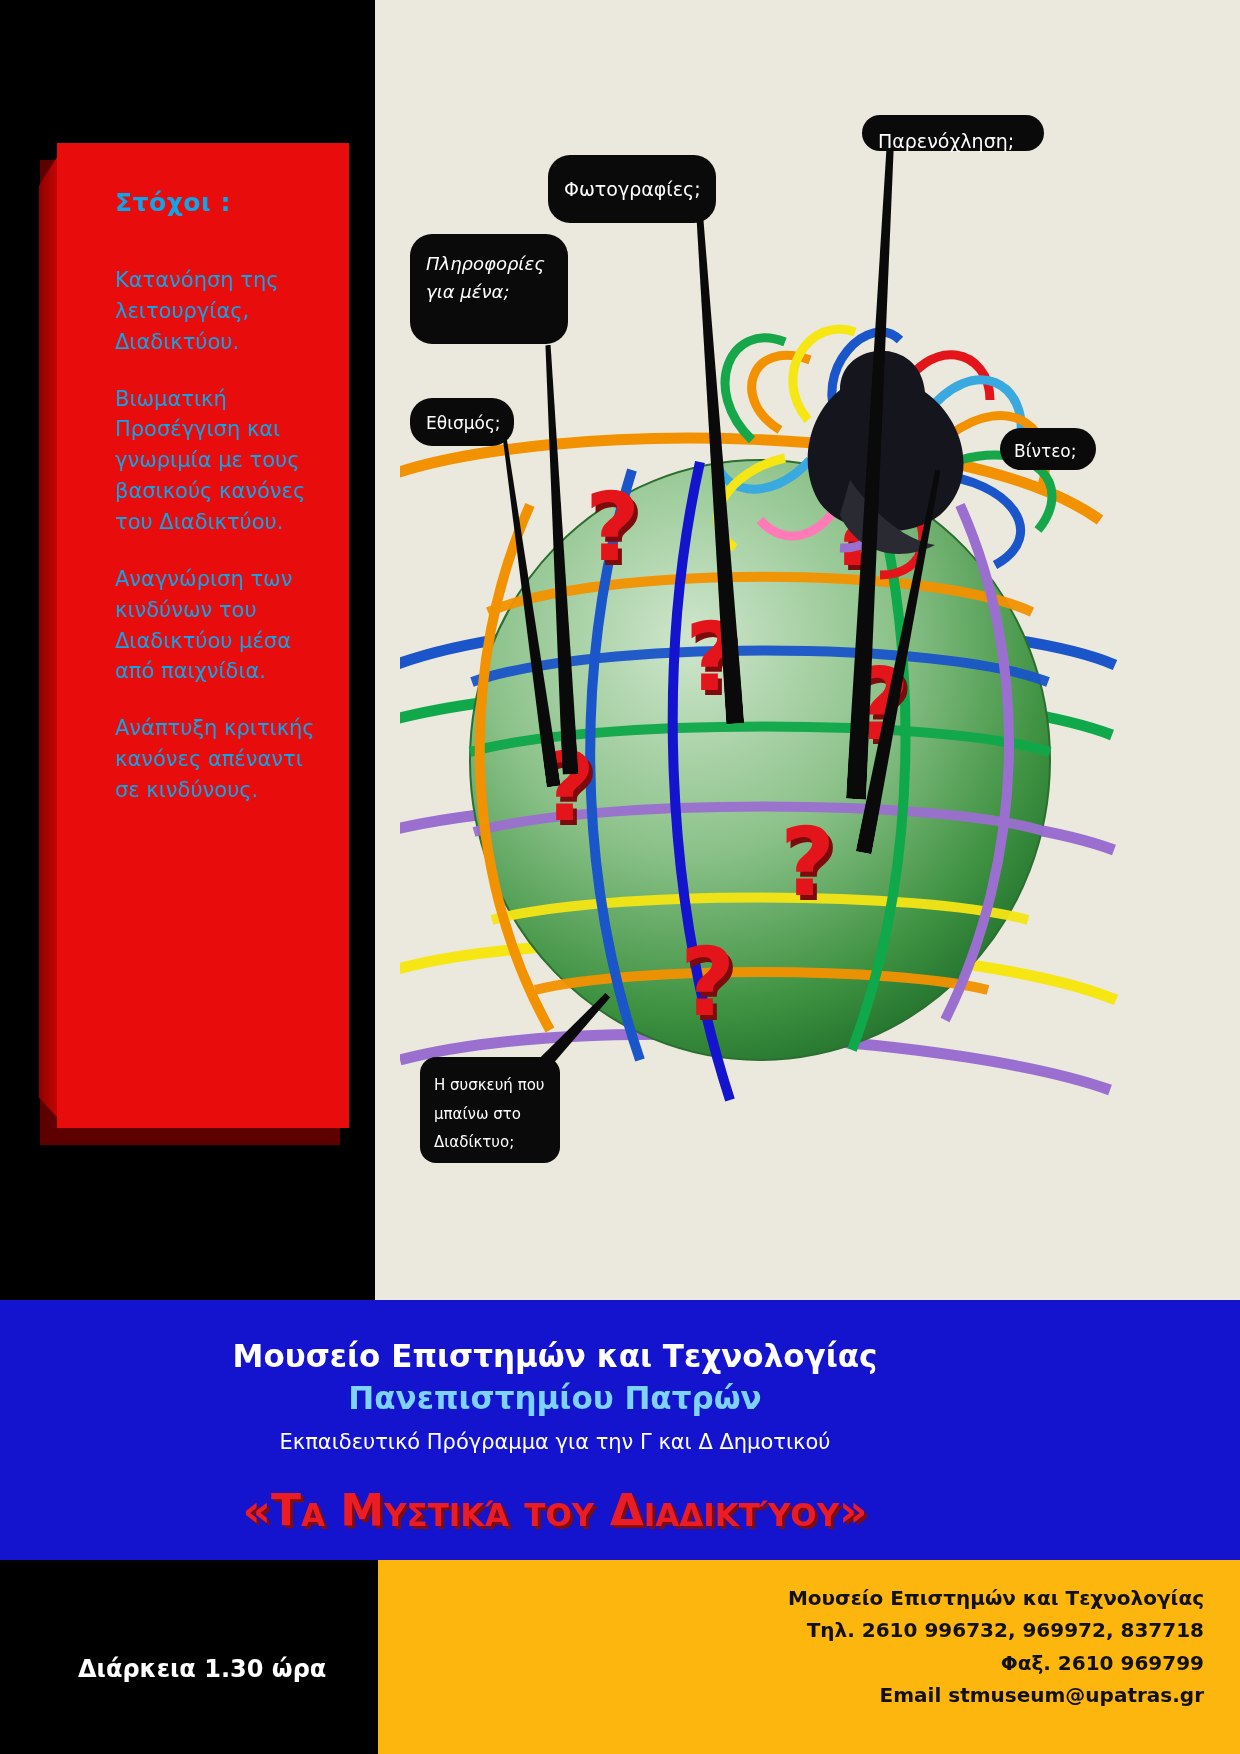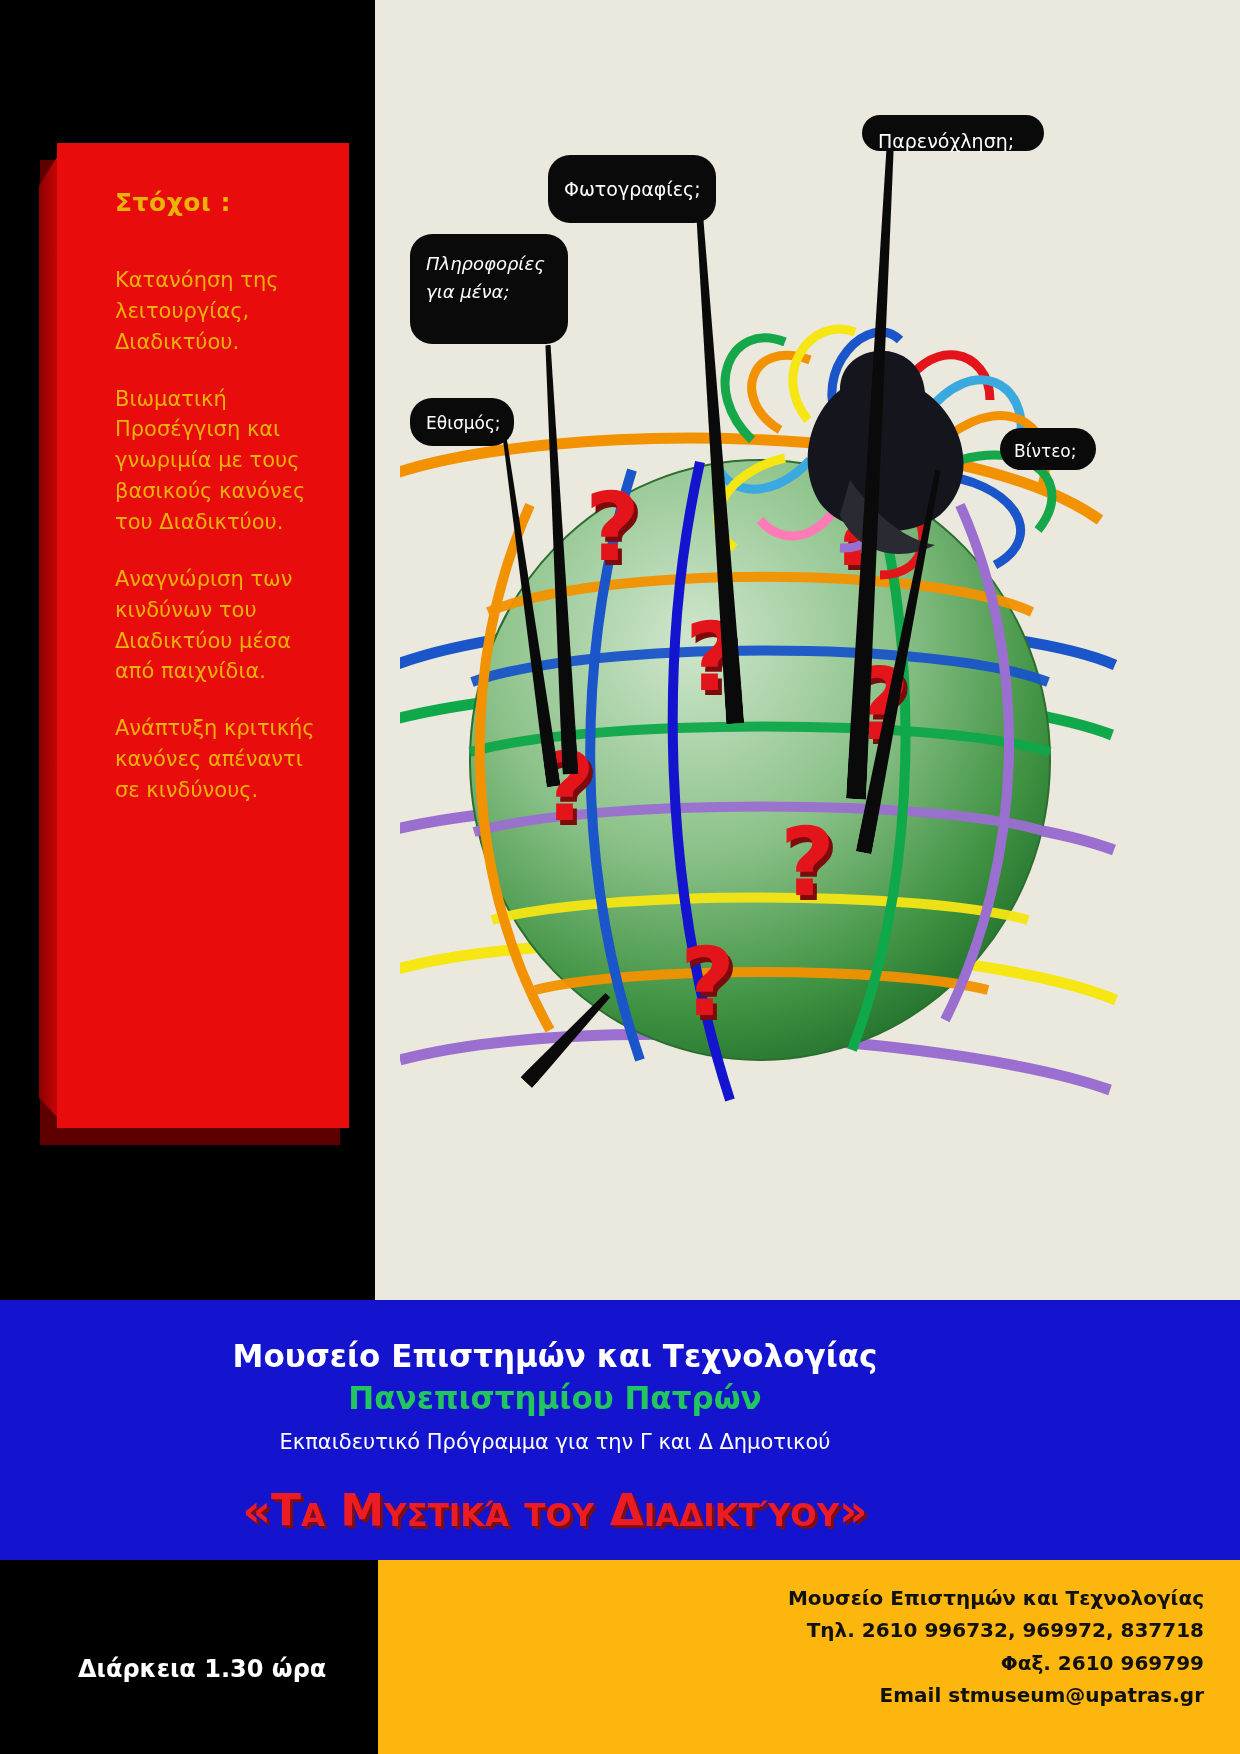--- a/index.html
+++ b/index.html
@@ -10,21 +10,21 @@
   .canvas-panel{position:absolute;left:375px;top:0;width:865px;height:1300px;background:#ebe8dd;}
 
   
   .red-shadow{position:absolute;left:40px;top:160px;width:300px;height:985px;background:#5e0000;}
   .red-box{position:absolute;left:57px;top:143px;width:292px;height:985px;background:#e80c0c;
            box-shadow:0 0 0 0 #000;}
   .red-box:before{content:"";position:absolute;left:-18px;top:14px;width:18px;height:960px;
            background:linear-gradient(90deg,#8d0000,#c50505);
            clip-path:polygon(100% 0,100% 100%,0 98%,0 3%);}
   .red-inner{position:absolute;left:57px;top:143px;width:292px;height:985px;
-           padding:45px 26px 0 58px;box-sizing:border-box;color:#eab308;}
+           padding:45px 26px 0 58px;box-sizing:border-box;color:#0ea5e9;}
   .goal-title{font-size:25px;font-weight:bold;letter-spacing:.5px;margin:0 0 48px 0;}
   .goal-p{font-size:21px;line-height:1.47;margin:0 0 26px 0;}
 
   
   .globe-wrap{position:absolute;left:400px;top:400px;width:720px;height:740px;}
   .globe-svg{position:absolute;left:0;top:0;}
 
   
   .qm{position:absolute;color:#e4141b;font-weight:bold;font-family:"DejaVu Sans",sans-serif;
       text-shadow:4px 5px 0 #7d0a0c;line-height:1;}
@@ -33,21 +33,21 @@
   .bubble{position:absolute;background:#0a0a0a;color:#ffffff;border-radius:22px;
           padding:11px 17px;box-sizing:border-box;line-height:1.55;z-index:6;}
   .bubble.small{font-size:16px;border-radius:16px;}
   .tail{position:absolute;background:#0a0a0a;z-index:5;}
 
   
   .blue-band{position:absolute;left:0;top:1300px;width:1240px;height:260px;background:#1414cf;}
   .blue-band .line1{position:absolute;left:0;top:38px;width:1110px;text-align:center;
       color:#fff;font-size:31px;font-weight:bold;}
   .blue-band .line2{position:absolute;left:0;top:80px;width:1110px;text-align:center;
-      color:#22c55e;font-size:31px;font-weight:bold;}
+      color:#7dd3fc;font-size:31px;font-weight:bold;}
   .blue-band .sub{position:absolute;left:0;top:130px;width:1110px;text-align:center;
       color:#fff;font-size:21px;}
   .blue-band .prog{position:absolute;left:0;top:185px;width:1110px;text-align:center;
       color:#ec1c24;font-size:44px;font-weight:bold;text-shadow:3px 3px 0 #7a0e12;
       font-variant:small-caps;}
 
   
   .orange-box{position:absolute;left:378px;top:1560px;width:862px;height:194px;background:#fdb60d;
       padding:22px 36px 0 0;box-sizing:border-box;text-align:right;color:#111;}
   .orange-box div{font-size:20px;font-weight:bold;line-height:1.62;}
@@ -156,20 +156,21 @@
   <div class="tail" style="left:690px;top:205px;width:18px;height:520px;transform:rotate(-4deg);transform-origin:top center;clip-path:polygon(32% 0,68% 0,100% 100%,0 100%);"></div>
   <div class="bubble" style="left:548px;top:155px;width:168px;height:68px;font-size:19px;padding:20px 0 0 16px;">Φωτογραφίες;</div>
 
   <div class="tail" style="left:880px;top:150px;width:20px;height:650px;transform:rotate(3deg);transform-origin:top center;clip-path:polygon(32% 0,68% 0,100% 100%,0 100%);"></div>
   <div class="bubble" style="left:862px;top:115px;width:182px;height:36px;font-size:19px;padding:12px 0 0 16px;">Παρενόχληση;</div>
 
   <div class="tail" style="left:930px;top:470px;width:16px;height:390px;transform:rotate(11deg);transform-origin:top center;clip-path:polygon(34% 0,66% 0,100% 100%,0 100%);"></div>
   <div class="bubble" style="left:1000px;top:428px;width:96px;height:42px;font-size:17px;padding:10px 0 0 14px;">Βίντεο;</div>
 
   <div class="tail" style="left:600px;top:995px;width:16px;height:120px;transform:rotate(43deg);transform-origin:top center;clip-path:polygon(30% 0,70% 0,100% 100%,0 100%);"></div>
+  <div class="bubble small" style="left:420px;top:1057px;width:140px;height:106px;font-size:15px;padding:14px 0 0 14px;line-height:1.9;">Η συσκευή που μπαίνω  στο Διαδίκτυο;</div>
 
   <div class="blue-band">
     <div class="line1">Μουσείο  Επιστημών και Τεχνολογίας</div>
     <div class="line2">Πανεπιστημίου Πατρών</div>
     <div class="sub">Εκπαιδευτικό Πρόγραμμα για την Γ και Δ Δημοτικού</div>
     <div class="prog">«Τα Μυστικά του Διαδικτύου»</div>
   </div>
 
   <div class="orange-box">
     <div>Μουσείο Επιστημών και Τεχνολογίας</div>

